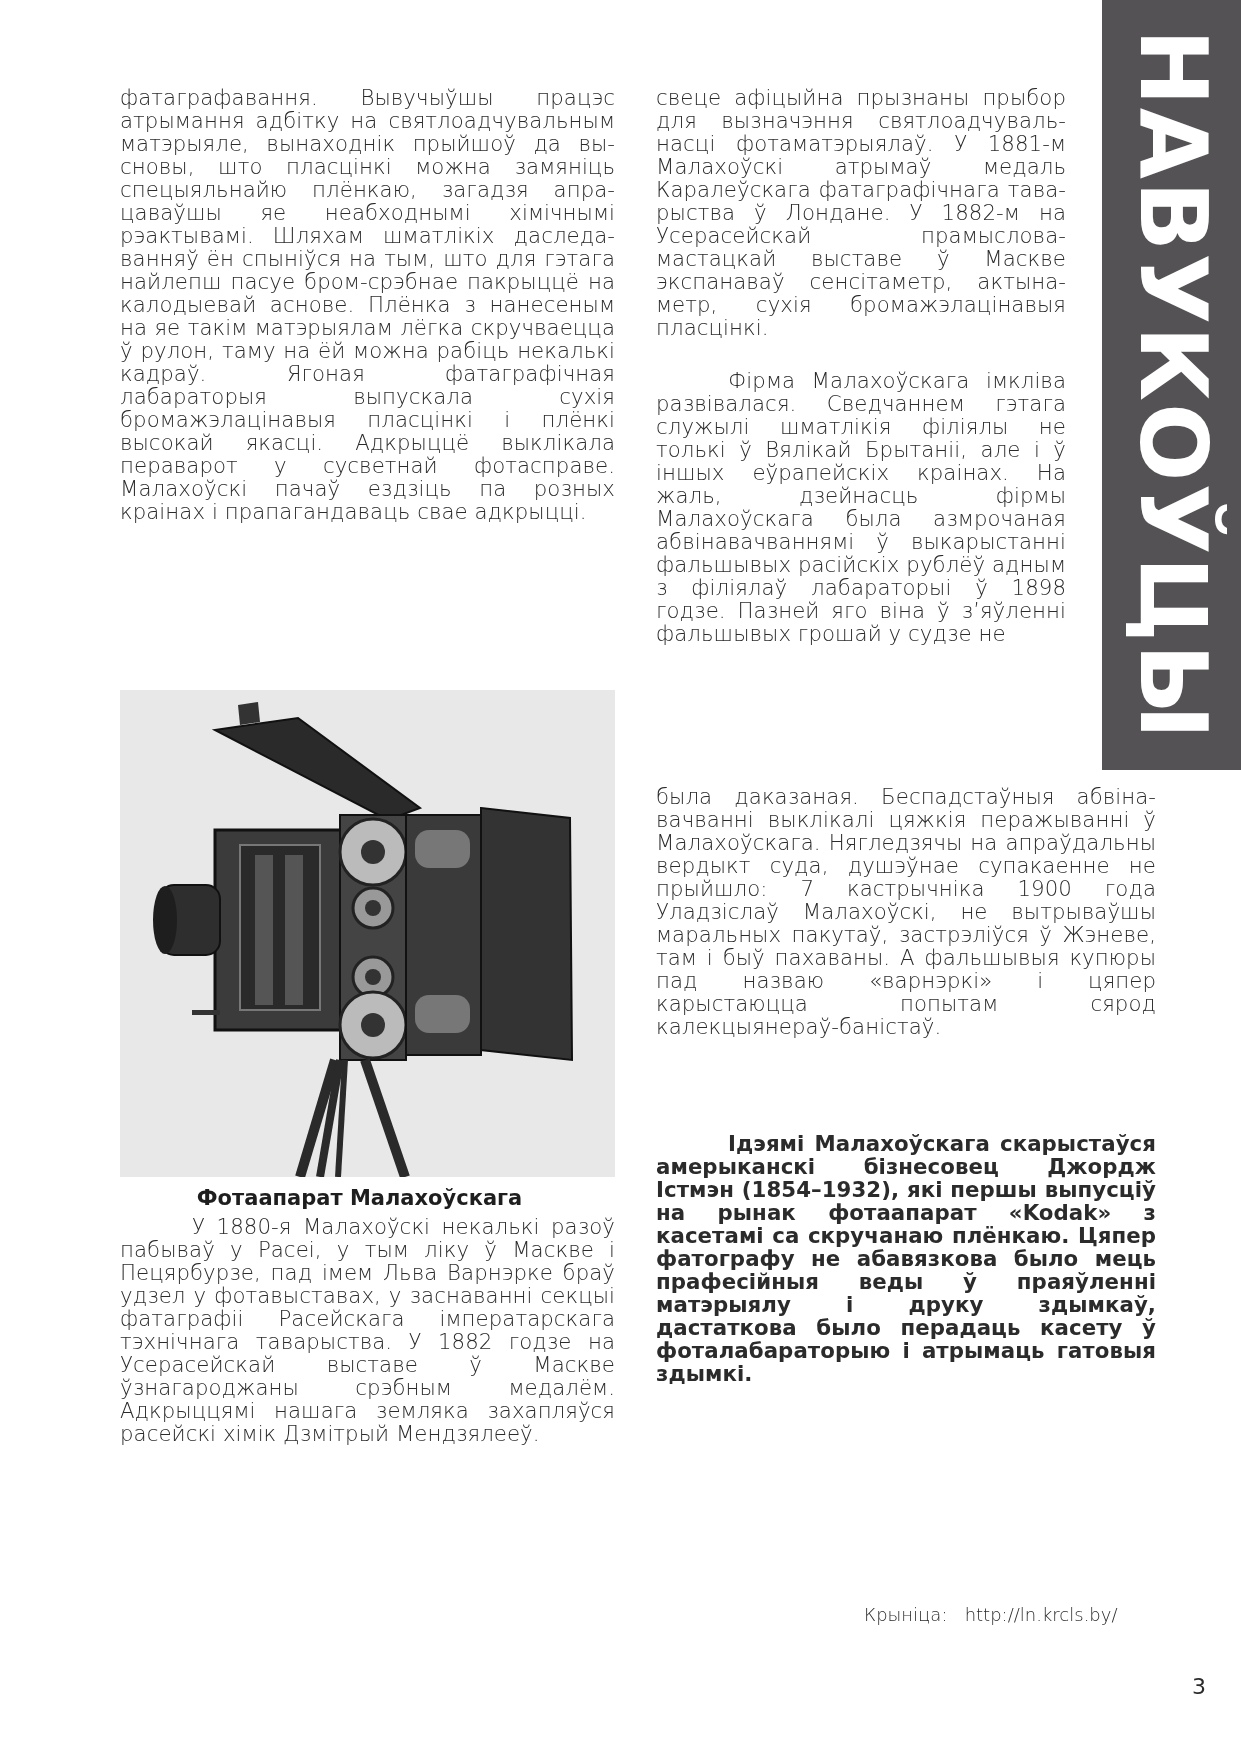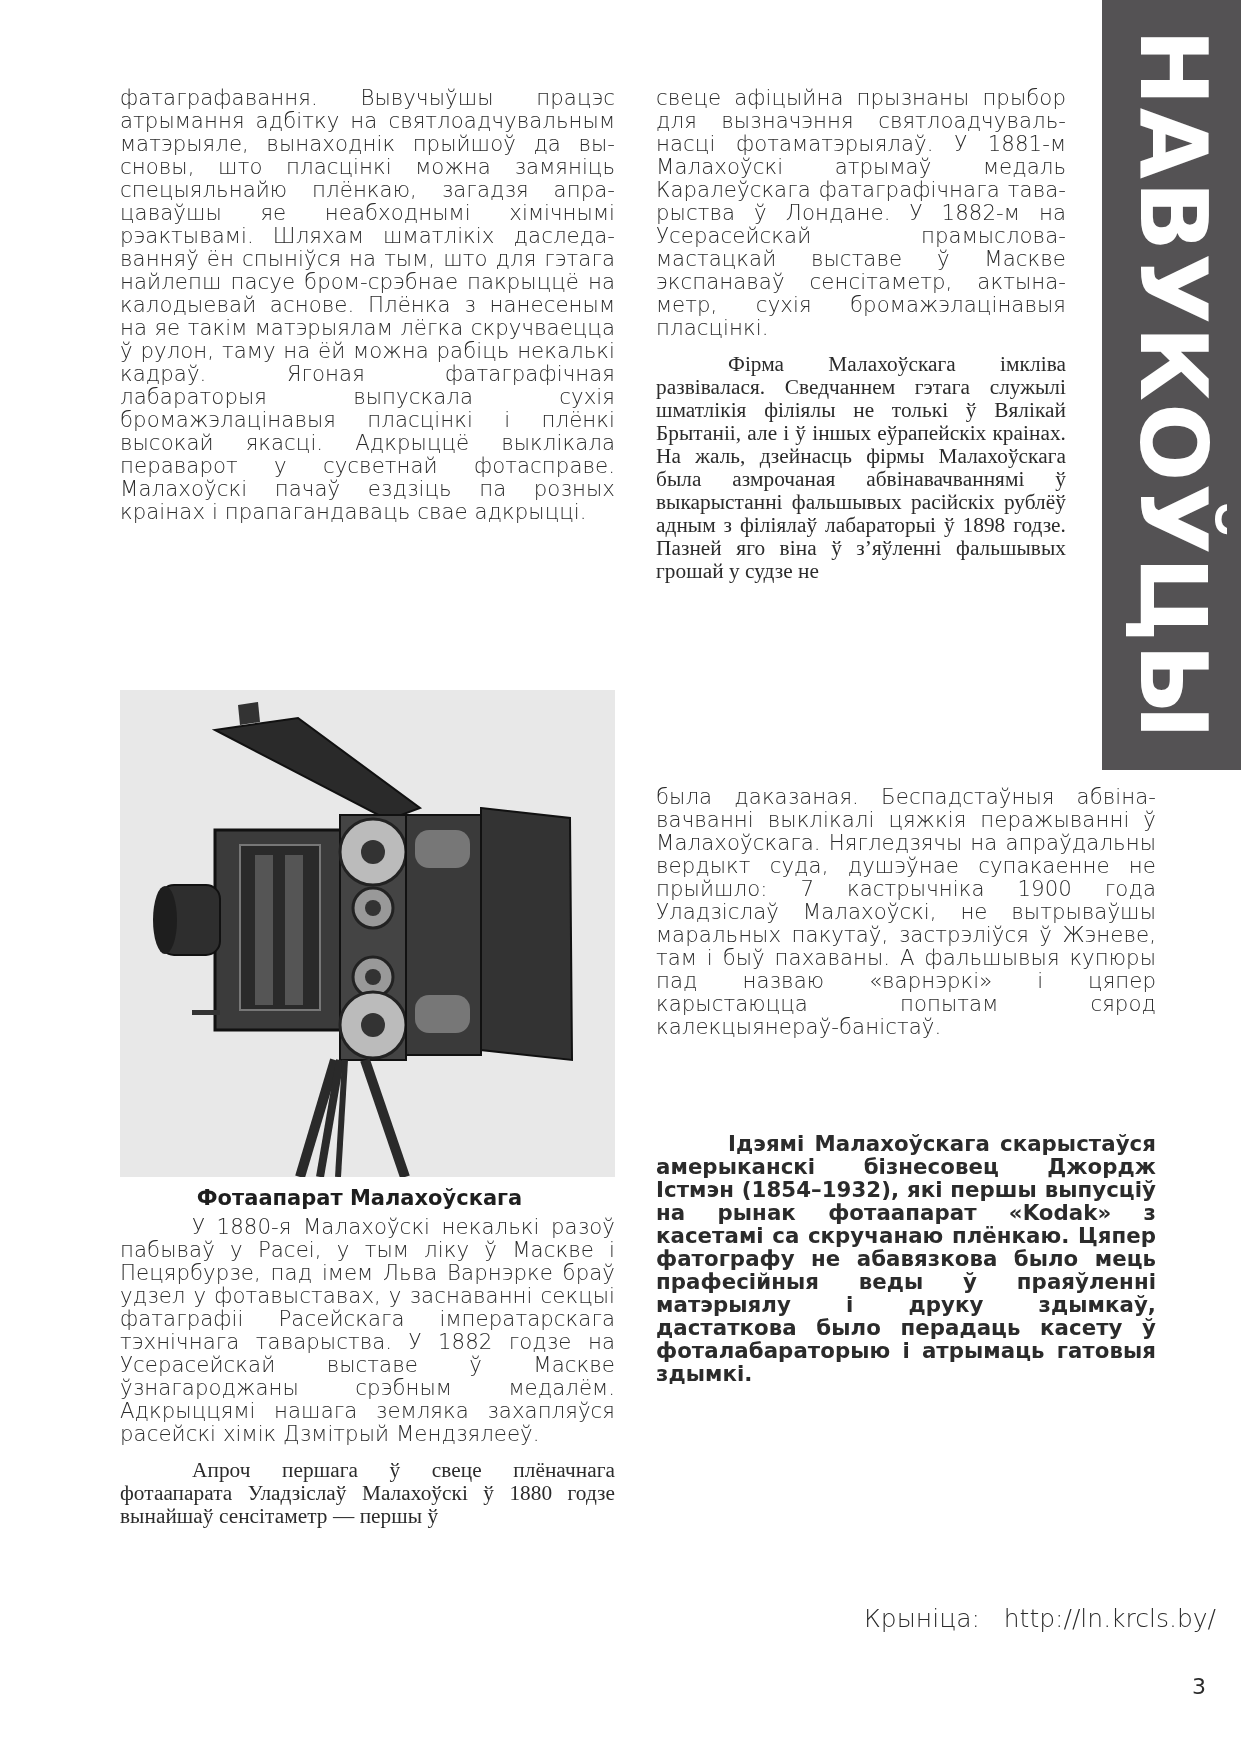--- a/index.html
+++ b/index.html
@@ -2,37 +2,37 @@
 <html><head>
   <meta charset="utf-8">
   <style>
     html, body { margin: 0; padding: 0; background: #ffffff; }
     body { width: 1241px; height: 1754px; position: relative; overflow: hidden;
       font-family: "DejaVu Sans", sans-serif; color: #2b2b2b; }
     .col { position: absolute; font-size: 21.3px; line-height: 23px; text-align: justify;
       hyphens: manual; letter-spacing: 0.05px; font-weight: 300; }
     .col p { margin: 0; }
     .col p.indent { text-indent: 72px; }
-    .col p.gap { margin-top: 14px; font-family: Liberation Serif, serif; }
+    .col p.gap { margin-top: 30px; }
     #col-left { left: 120px; top: 86px; width: 495px; }
     #col-left-2 { left: 120px; top: 1215px; width: 495px; }
     #col-right { left: 656px; top: 86px; width: 410px; }
     #col-right-2 { left: 656px; top: 785px; width: 500px; }
     #col-right-3 { left: 656px; top: 1132px; width: 500px; font-weight: bold; }
     .figure { position: absolute; left: 120px; top: 690px; width: 495px; height: 487px;
       background: #e9e9e9; }
     .figure svg { width: 100%; height: 100%; display: block; }
     .caption { position: absolute; left: 112px; top: 1186px; width: 495px; text-align: center;
       font-weight: bold; font-size: 21px; color: #1e1e1e; }
     .tab { position: absolute; left: 1102px; top: 0; width: 139px; height: 770px;
       background: #545254; }
     .tab-text { position: absolute; left: 50%; top: 50%; transform: translate(-50%, -50%) rotate(90deg);
       white-space: nowrap; color: #ffffff; font-weight: bold; font-size: 92px; letter-spacing: 2px;
       font-family: "DejaVu Sans", sans-serif; line-height: 1; }
-    .source { position: absolute; left: 864px; top: 1604px; font-size: 25px; font-weight: 300; color: #2b2b2b; }
+    .source { position: absolute; left: 864px; top: 1604px; font-size: 18px; font-weight: 300; color: #2b2b2b; }
     .page-num { position: absolute; left: 1192px; top: 1674px; font-size: 22px; color: #2b2b2b; }
   </style>
 </head>
 <body>
 
 <div class="tab" style="background: rgb(84, 82, 84);">
   <div class="tab-text">НАВУКОЎЦЫ</div>
 </div>
 
 <div class="col" id="col-left">
@@ -75,21 +75,20 @@
     <line x1="215" y1="370" x2="180" y2="487" stroke="#2a2a2a" stroke-width="10"></line>
     <line x1="220" y1="370" x2="200" y2="487" stroke="#2a2a2a" stroke-width="8"></line>
     <line x1="225" y1="370" x2="218" y2="487" stroke="#2a2a2a" stroke-width="6"></line>
     <line x1="245" y1="370" x2="285" y2="487" stroke="#2a2a2a" stroke-width="10"></line>
   </svg>
 </div>
 <div class="caption">Фотаапарат Малахоўскага</div>
 
 <div class="col" id="col-left-2">
   <p class="indent">У 1880-я Малахоўскі некалькі разоў пабываў у Расеі, у тым ліку ў Маскве і Пецярбурзе, пад імем Льва Варнэрке браў удзел у фотавыставах, у заснаванні секцыі фатаграфіі Расейскага імператар­скага тэхнічнага таварыства. У 1882 годзе на Усерасейскай выставе ў Маскве ўзнагароджаны срэбным медалём. Адкрыццямі нашага земляка захапляўся расейскі хімік Дзмітрый Мендзялееў.</p>
-  <p class="indent gap">Апроч першага ў свеце плёначнага фотаапарата Уладзіслаў Малахоўскі ў 1880 годзе вынайшаў сенсітаметр — першы ў</p>
 </div>
 
 <div class="col" id="col-right">
   <p>свеце афіцыйна прызнаны прыбор для вызначэння святлоадчуваль­насці фотаматэрыялаў. У 1881-м Малахоўскі атрымаў медаль Каралеўскага фатаграфічнага тава­рыства ў Лондане. У 1882-м на Усерасейскай прамыслова-мастацкай выставе ў Маскве экспанаваў сенсітаметр, актына­метр, сухія бромажэлацінавыя пласцінкі.</p>
   <p class="indent gap">Фірма Малахоўскага імклі­ва развівалася. Сведчаннем гэтага служылі шматлікія філіялы не толькі ў Вялікай Брытаніі, але і ў іншых еўрапейскіх краінах. На жаль, дзейнасць фірмы Малахоўскага была азмрочаная абвінавачваннямі ў выкарыстанні фальшывых расійскіх рублёў адным з філіялаў лабараторыі ў 1898 годзе. Пазней яго віна ў з’яўленні фальшывых грошай у судзе не</p>
 </div>
 
 <div class="col" id="col-right-2">
   <p>была даказаная. Беспадстаўныя абвіна­вачванні выклікалі цяжкія перажыванні ў Малахоўскага. Нягледзячы на апраўдальны вердыкт суда, душэўнае супакаенне не прыйшло: 7 кастрычніка 1900 года Уладзіслаў Малахоўскі, не вытрываўшы маральных пакутаў, застрэліўся ў Жэневе, там і быў пахаваны. А фальшывыя купюры пад назваю «варнэркі» і цяпер карыстаюцца попытам сярод калекцыянераў-баністаў.</p>
 </div>

